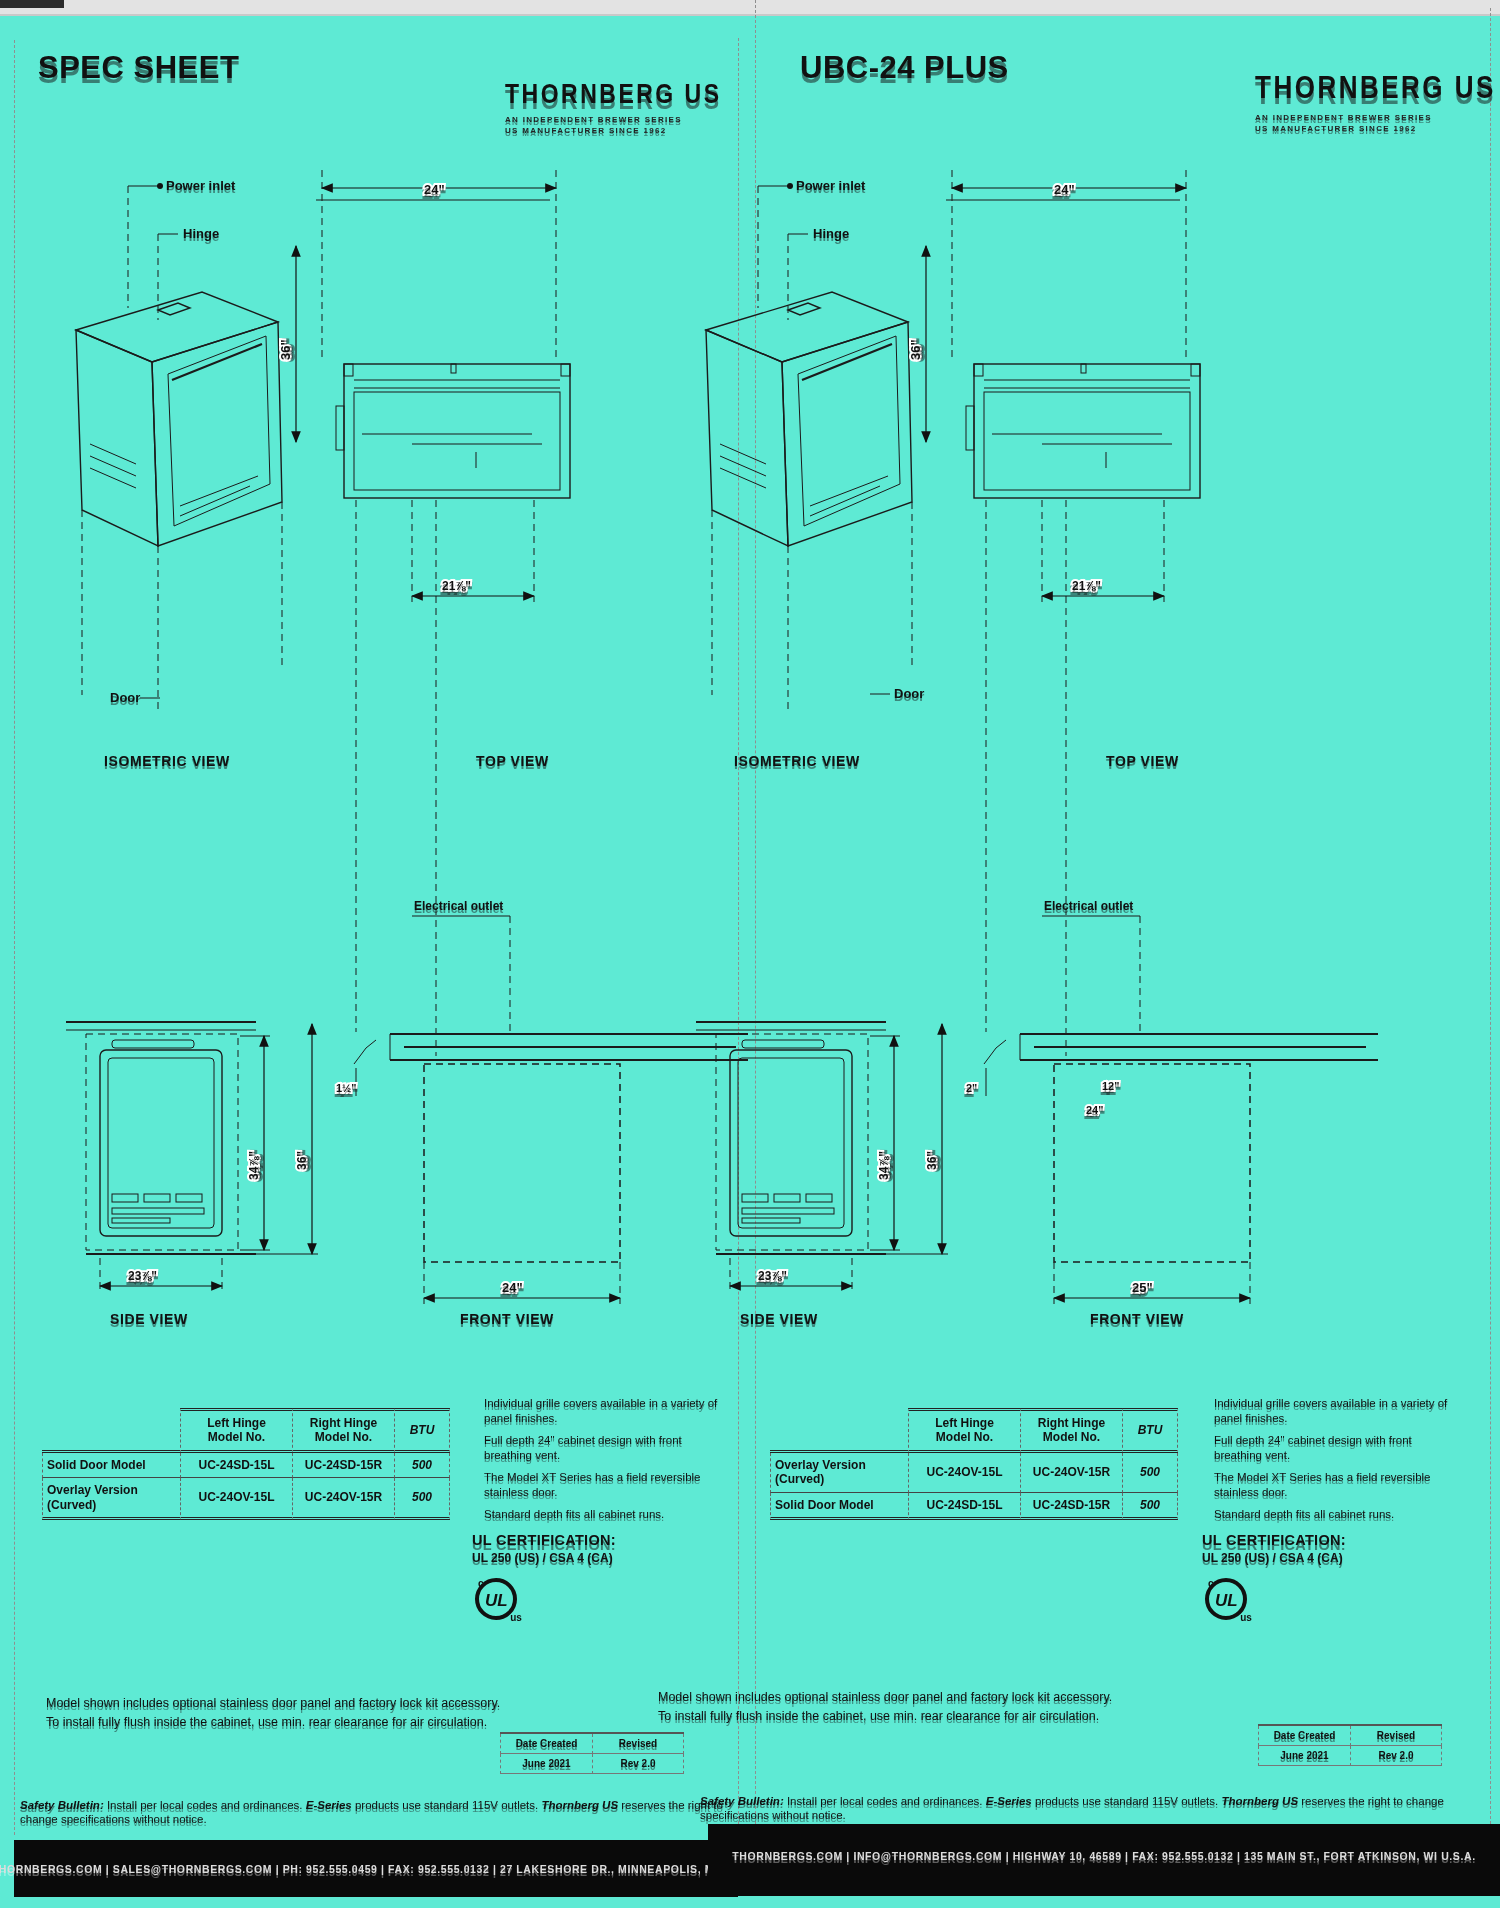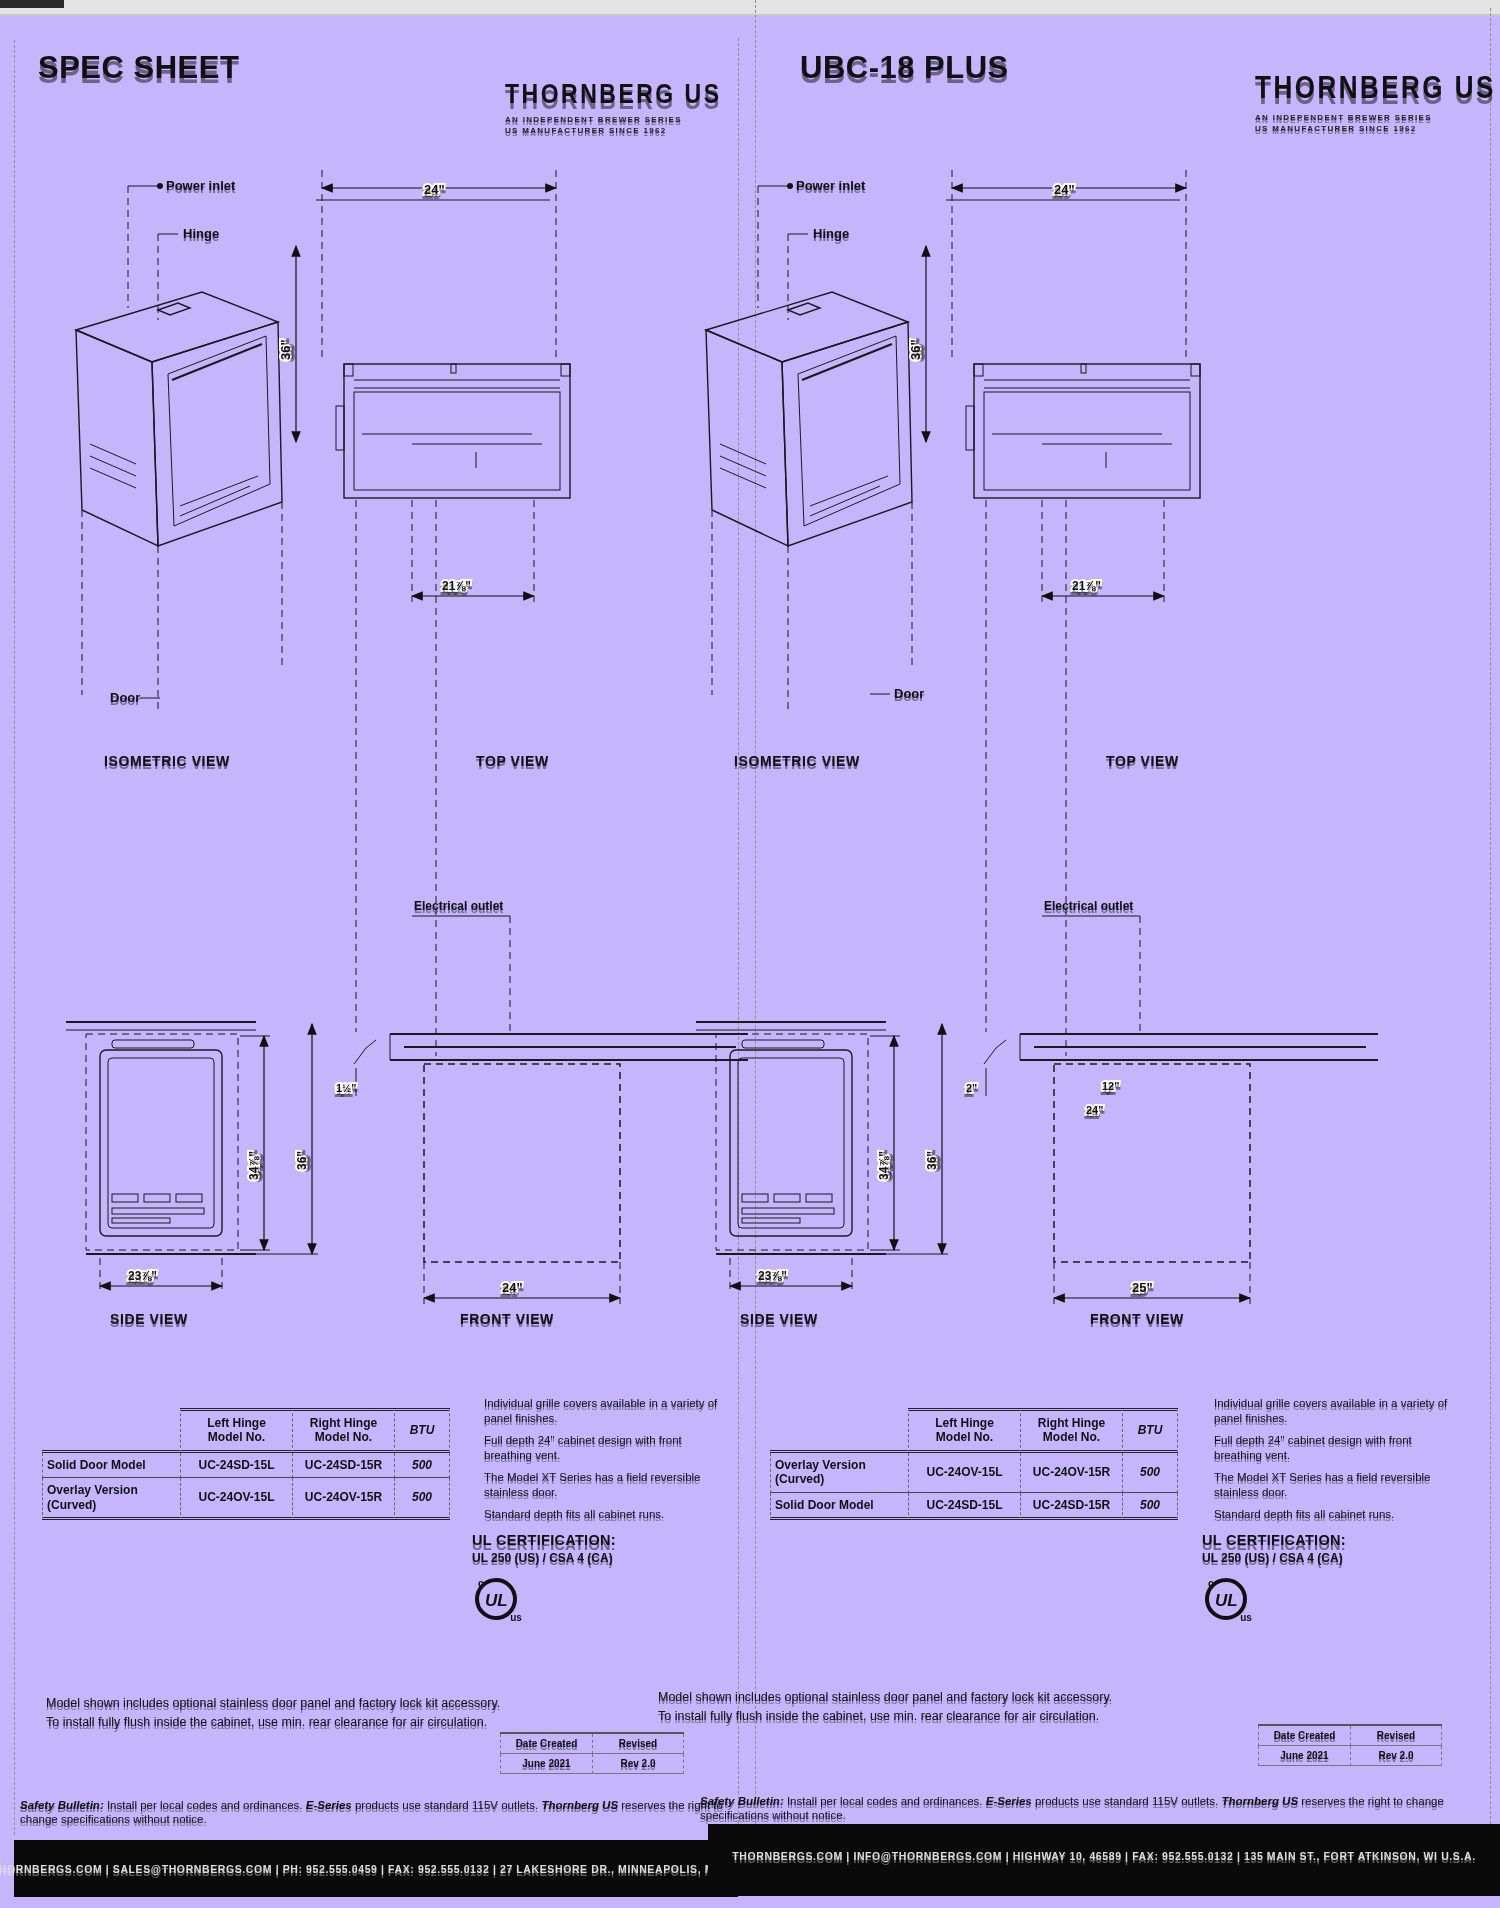--- a/index.html
+++ b/index.html
@@ -1,16 +1,16 @@
 <!DOCTYPE html>
 <html><head>
 <meta charset="utf-8">
 <style>
   html,body{margin:0;padding:0;background:#fff;font-family:"Liberation Sans",sans-serif;color:#111;}
-  #canvas{position:relative;width:1500px;height:1908px;background:#c4b5fd;overflow:hidden;}
+  #canvas{position:relative;width:1500px;height:1908px;background:#5eead4;overflow:hidden;}
   .abs{position:absolute;}
   .vd{position:absolute;width:0;border-left:1px dashed #8f8f8f;}
   
   .dp{text-shadow:0 5px 0 rgba(17,17,17,.5);}
   .dp2{text-shadow:0 3px 0 rgba(17,17,17,.45);}
   .dpw{text-shadow:0 3px 0 rgba(255,255,255,.35);}
   .title{font-size:31px;font-weight:900;letter-spacing:.5px;white-space:nowrap;}
   .brandrow{display:flex;align-items:flex-start;gap:7px;}
   .brand{font-weight:900;letter-spacing:2.5px;transform:scaleY(1.18);transform-origin:left top;white-space:nowrap;}
   .tag{font-size:8px;font-weight:700;letter-spacing:1.3px;color:#222;white-space:nowrap;margin-top:2px;}
@@ -237,21 +237,21 @@
       <b><i>Safety Bulletin:</i></b><span> Install per local codes and ordinances. </span><b><i>E-Series</i></b><span> products use standard 115V outlets. </span><b><i>Thornberg US</i></b><span> reserves the right to change specifications without notice.</span>
     </div>
 
     <div class="abs bar" style="left:14px;top:1840px;width:724px;height:57px;align-items:center;">
       <span class="dpw">THORNBERGS.COM  |  SALES@THORNBERGS.COM  |  PH: 952.555.0459  |  FAX: 952.555.0132  |  27 LAKESHORE DR., MINNEAPOLIS, MN  U.S.A.</span>
     </div>
   </section>
 
   <section class="abs" style="left:0;top:0;width:1500px;height:1908px;">
 
-    <div class="abs title dp" style="left:800px;top:50px;">UBC-18 PLUS</div>
+    <div class="abs title dp" style="left:800px;top:50px;">UBC-24 PLUS</div>
 
     <div class="abs" style="left:1248px;top:70px;width:240px;">
       <div class="brandrow">
         <svg width="26" height="46" viewBox="0 0 24 42">
           <path d="M4,2 C14,6 8,14 16,16 C6,18 14,26 5,30 C12,33 6,38 10,41" fill="none" stroke="#111" stroke-width="3"></path>
         </svg>
         <div>
           <div class="brand dp" style="font-size:26px;">THORNBERG US</div>
           <div class="tag dp2" style="margin-top:12px;">AN INDEPENDENT BREWER SERIES</div>
           <div class="tag dp2">US MANUFACTURER SINCE 1962</div>

